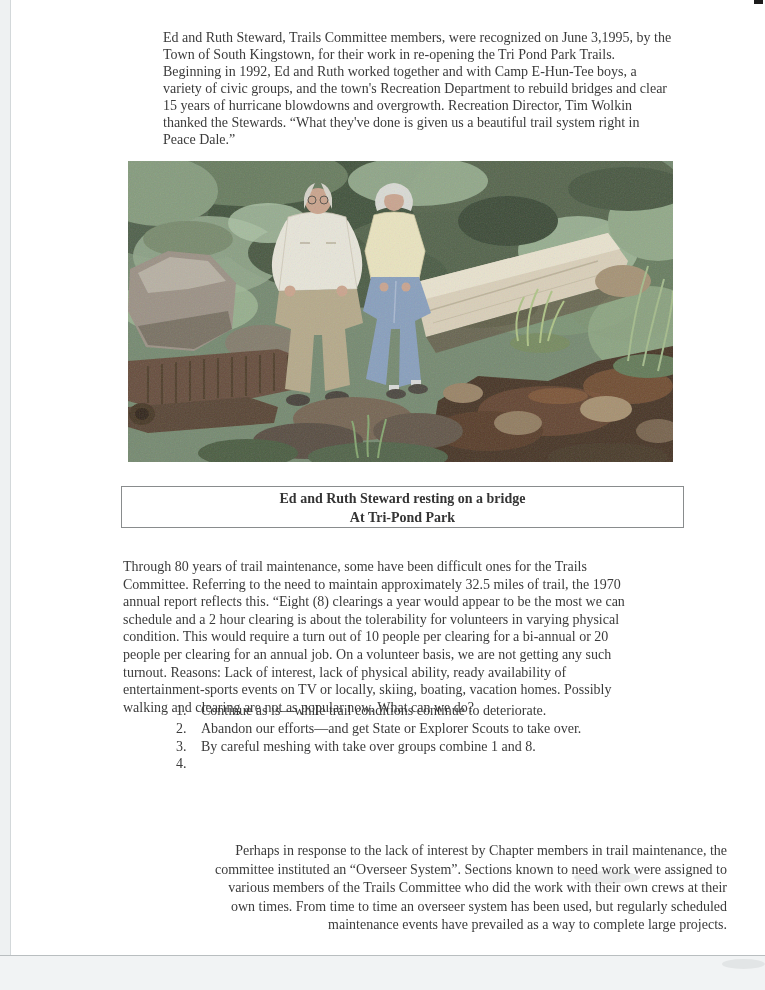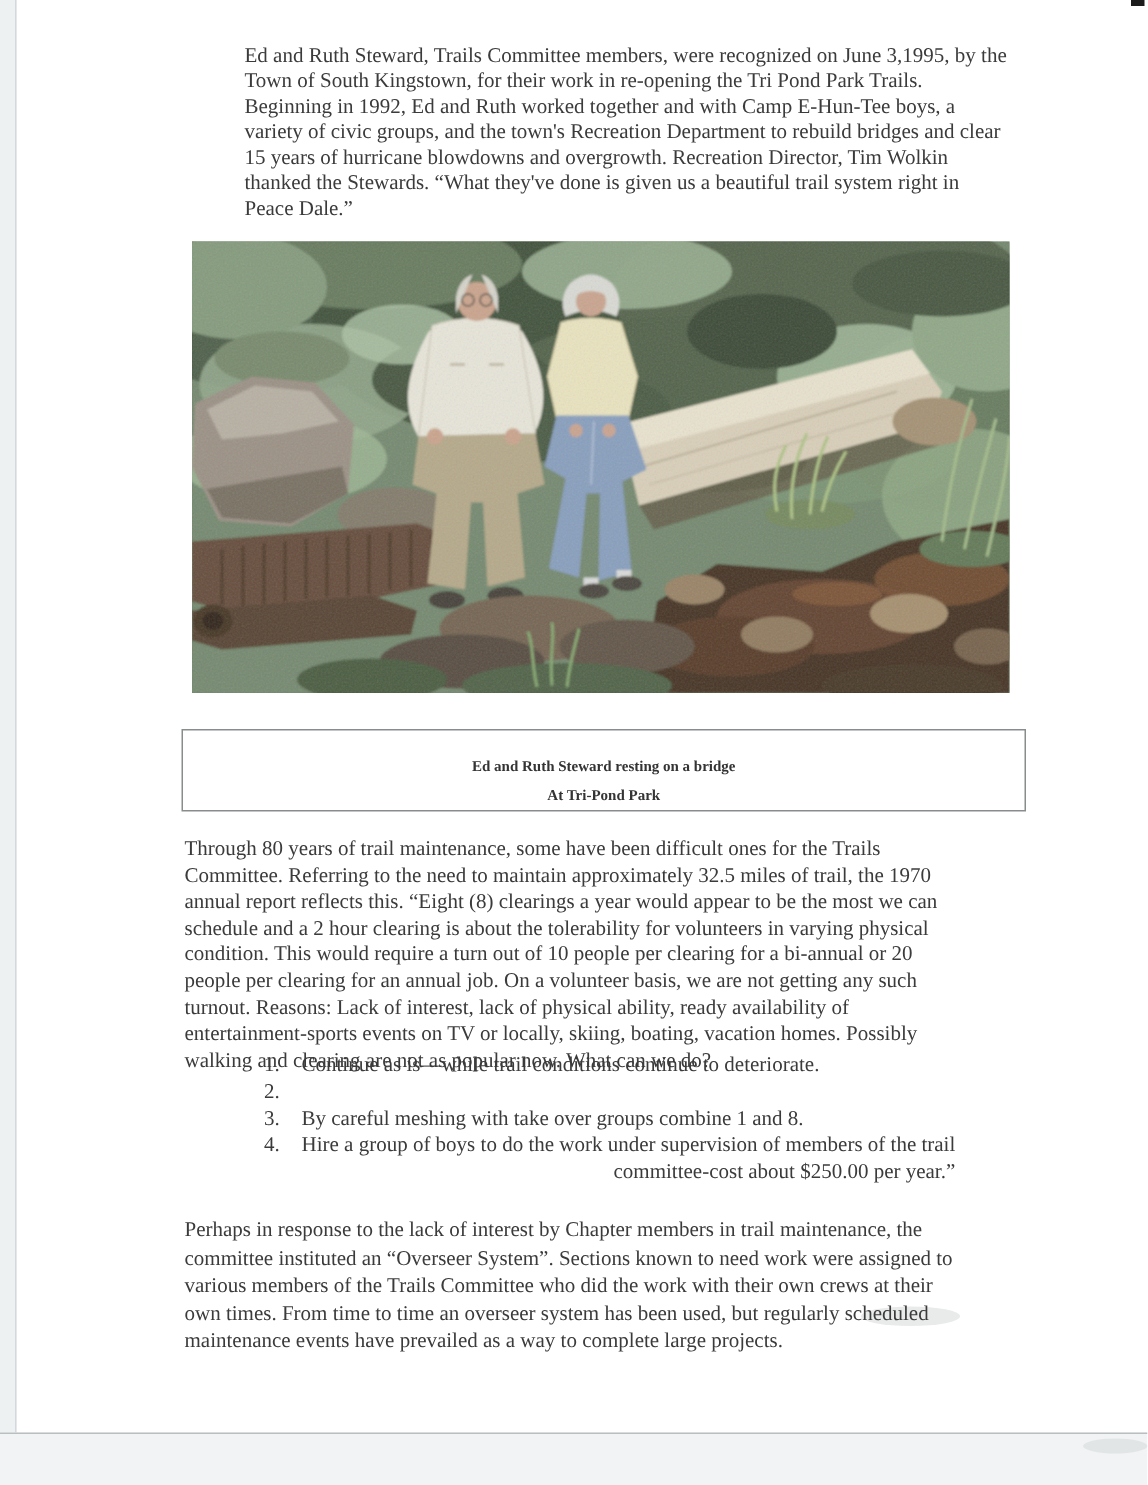--- a/index.html
+++ b/index.html
@@ -16,31 +16,31 @@
   .scan-bottom{
     position:absolute;left:0;top:955px;width:765px;height:35px;
     background:#f1f3f4;border-top:1px solid #b9bec0;
   }
   .para{
     position:absolute;left:123px;width:604px;
     font-size:14px;white-space:pre-line;
   }
   #p1{top:15px;line-height:17px;margin-left:40px;}
   #p2{top:544px;line-height:17.6px;}
-  #p3{top:798px;line-height:18.6px;}
+  #p3{top:828px;line-height:18.6px;text-align:right;}
   .photo{
     position:absolute;left:128px;top:161px;width:545px;height:301px;
     background:#6c8066;
   }
   .photo svg{display:block;}
   .caption-box{
     position:absolute;left:121px;top:486px;width:561px;height:38px;
     border:1px solid #898c8d;
-    text-align:center;font-weight:bold;font-size:10px;line-height:19px;
-    white-space:pre-line;padding-top:15px;color:#343434;
+    text-align:center;font-weight:bold;font-size:14px;line-height:19px;
+    white-space:pre-line;padding-top:2px;color:#343434;
   }
   .numlist{
     position:absolute;left:176px;top:702px;width:560px;
     font-size:14px;line-height:17.8px;
   }
   .list-item{display:flex;}
   .num{flex:none;width:25px;}
   .txt{white-space:pre-line;text-align:right;}
   .smudge1{
     position:absolute;left:574px;top:871px;width:66px;height:13px;
@@ -216,29 +216,28 @@
 entertainment-sports events on TV or locally, skiing, boating, vacation homes. Possibly
 walking and clearing are not as popular now. What can we do?</p>
 
 <div class="numlist">
   <div class="list-item">
     <span class="num">1.</span>
     <span class="txt">Continue as is—while trail conditions continue to deteriorate.</span>
   </div>
   <div class="list-item">
     <span class="num">2.</span>
+    <span class="txt">Abandon our efforts—and get State or Explorer Scouts to take over.</span>
   </div>
   <div class="list-item">
     <span class="num">3.</span>
     <span class="txt">By careful meshing with take over groups combine 1 and 8.</span>
   </div>
   <div class="list-item">
     <span class="num">4.</span>
-    <span class="txt">Hire a group of boys to do the work under supervision of members of the trail
-committee-cost about $250.00 per year.”</span>
   </div>
 </div>
 
 <p class="para" id="p3">Perhaps in response to the lack of interest by Chapter members in trail maintenance, the
 committee instituted an “Overseer System”. Sections known to need work were assigned to
 various members of the Trails Committee who did the work with their own crews at their
 own times. From time to time an overseer system has been used, but regularly scheduled
 maintenance events have prevailed as a way to complete large projects.</p>
 
 </body></html>

